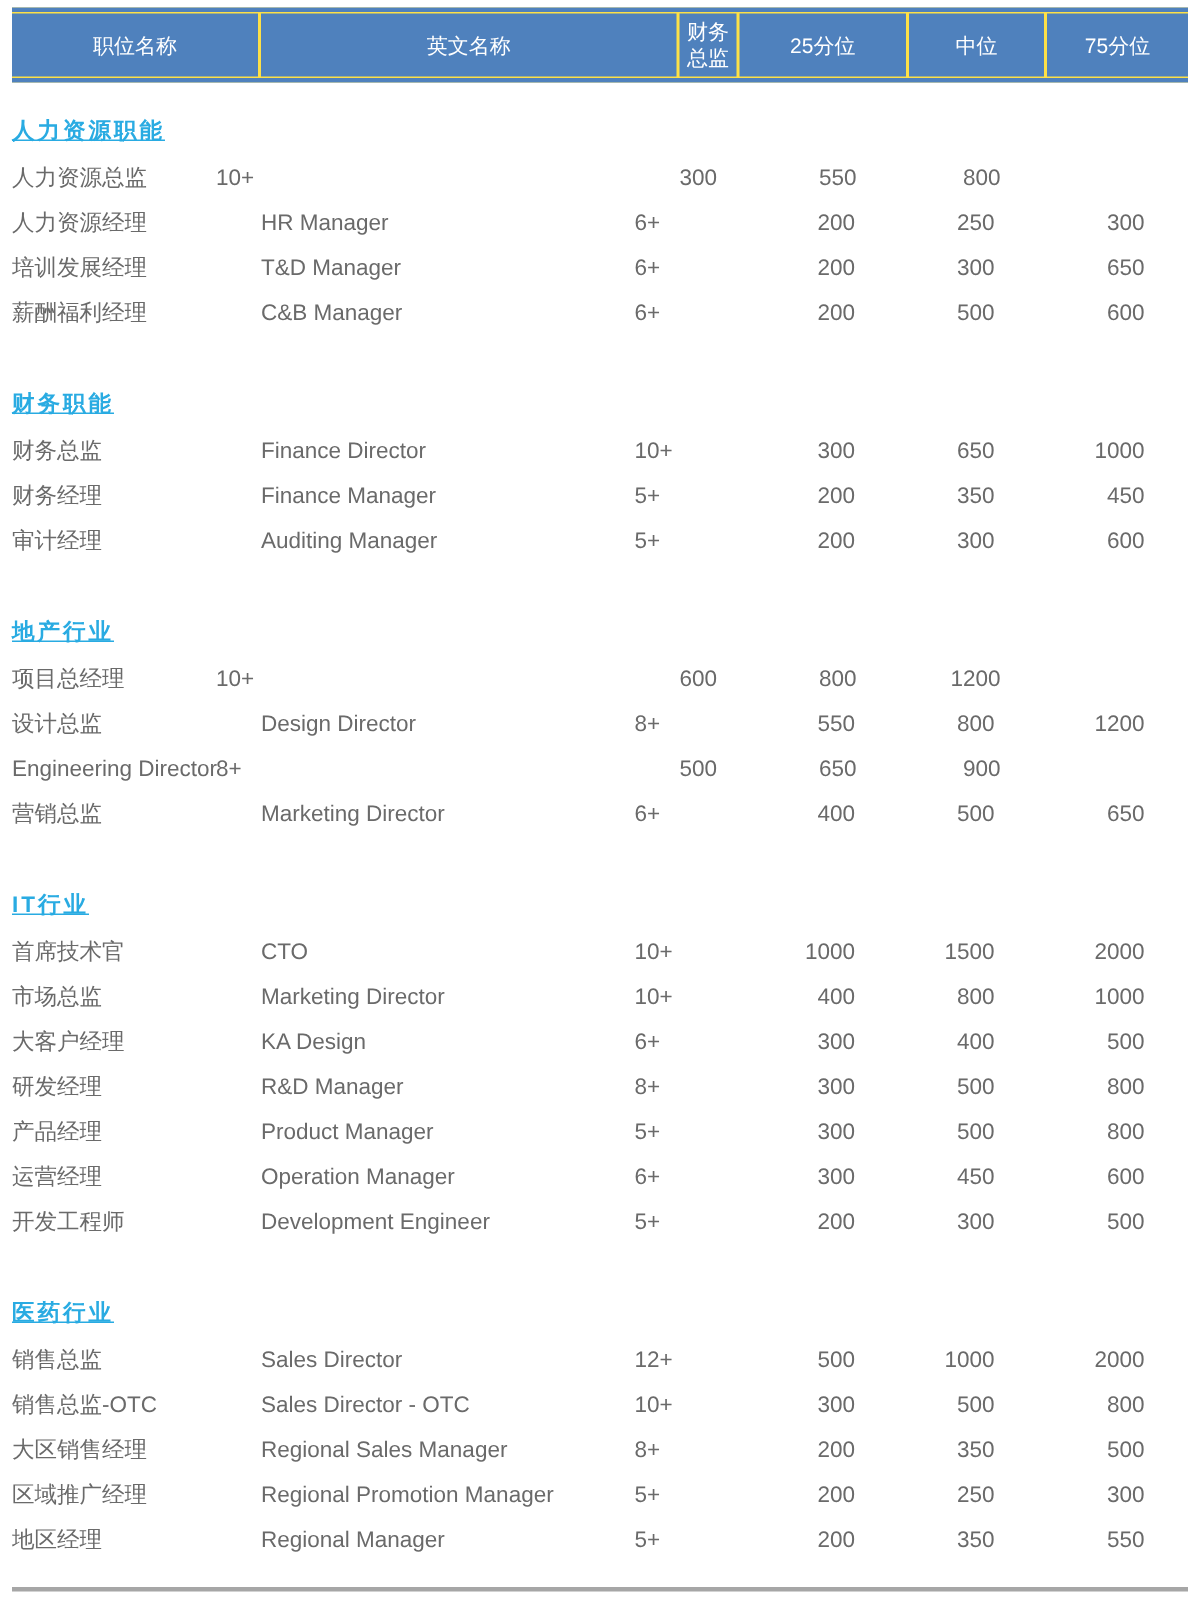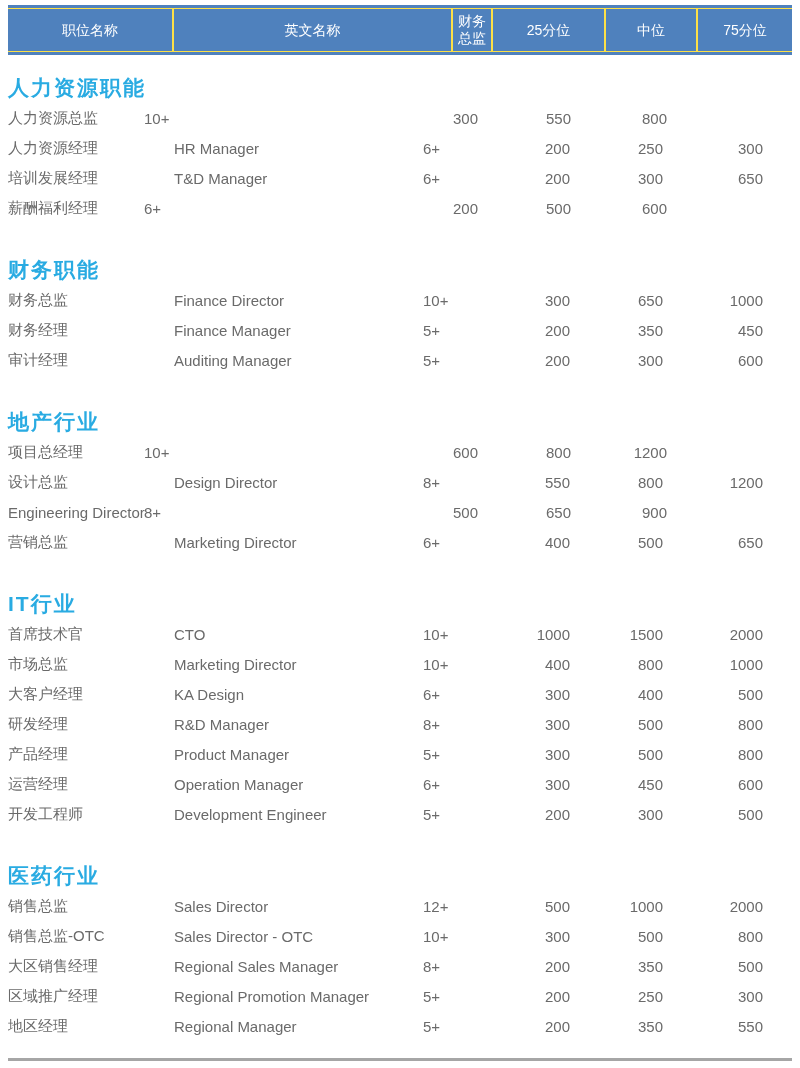--- a/index.html
+++ b/index.html
@@ -38,23 +38,24 @@
     display:flex;align-items:center;justify-content:center;
     text-align:center;
   }
 
   
   #sections > .section{margin-top:32px;}
   #sections > .section:first-child{margin-top:18px;}
   .section-title{
     margin:0;
     height:30px;line-height:30px;
-    font-size:21px;font-weight:bold;
+    font-size:15px;font-weight:bold;
     letter-spacing:2px;
     color:var(--title);
+    text-decoration:underline;
   }
   .row{
     display:grid;
     grid-template-columns:164px 277px 38px 111px 90px 94px;
     column-gap:2px;
     height:30px;
     align-items:center;
     font-size:15px;
     color:var(--body-text);
     white-space:nowrap;
@@ -116,20 +117,21 @@
     <div class="cell c1">培训发展经理</div>
     <div class="cell c2">T&amp;D Manager</div>
     <div class="cell c3">6+</div>
     <div class="cell c4">200</div>
     <div class="cell c5">300</div>
     <div class="cell c6">650</div>
   </div>
 
   <div class="row">
     <div class="cell c1">薪酬福利经理</div>
+    <div class="cell c2">C&amp;B Manager</div>
     <div class="cell c3">6+</div>
     <div class="cell c4">200</div>
     <div class="cell c5">500</div>
     <div class="cell c6">600</div>
   </div>
 </div>
   </section>
 
   <section class="section">
     <h2 class="section-title">财务职能</h2>

